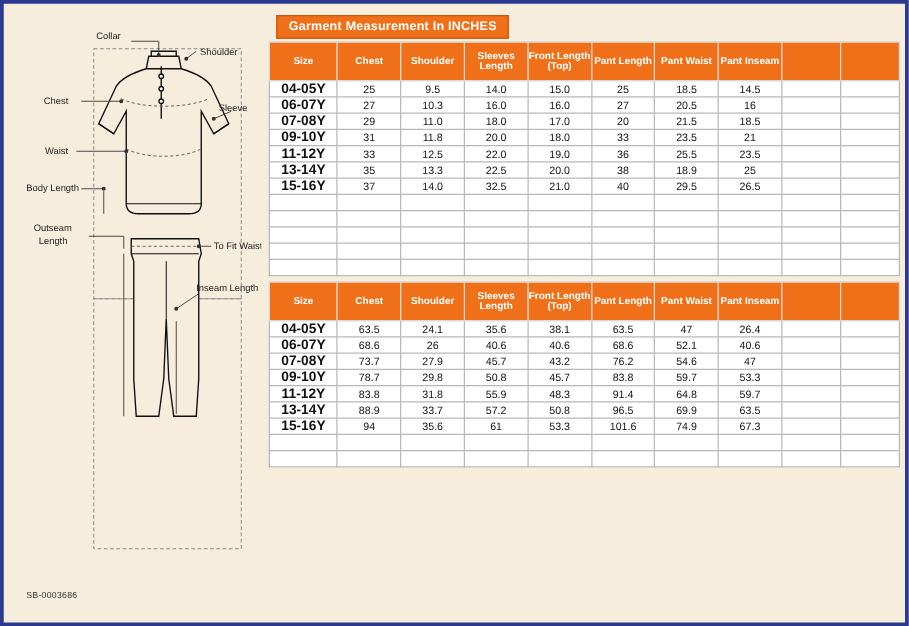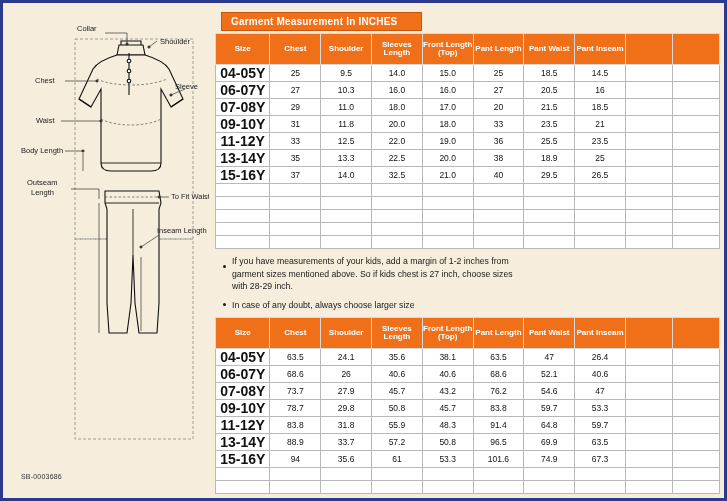--- a/index.html
+++ b/index.html
@@ -28,21 +28,21 @@
   
   .right{
     position:absolute;left:212px;top:8px;width:505px;
   }
   .tbl-title{
     display:inline-block;
     background:#f0701a;
     color:#fff;
     font-size:10px;
     font-weight:bold;
-    padding:3px 24px 3px 9px;
+    padding:3px 9px 3px 9px;
     border:1px solid #c8560d;
     margin-left:6px;
     letter-spacing:.2px;
   }
   table{
     border-collapse:collapse;
     width:505px;
     table-layout:fixed;
     margin-top:2px;
     border-radius:25px;
@@ -62,21 +62,21 @@
     font-weight:bold;
     font-size:8px;
     line-height:1.05;
     height:30px;
     border:1px solid #d8d8d8;
   }
   thead th.blank{background:#f0701a;}
   tbody td.sizecell{
     background:#ffffff;
     font-weight:bold;
-    font-size:14px;
+    font-size:11px;
   }
   tbody td{background:#ffffff;}
   tbody tr.empty td{height:12px;background:#ffffff;}
   col.c-size{width:44px;}
   col.c-data{width:41px;}
   col.c-tail{width:38px;}
   .notes{
     margin:6px 0 0 8px;
     font-size:8.7px;
     color:#1a1a1a;
@@ -357,24 +357,20 @@
             <td></td>
             <td></td>
             <td></td>
             <td></td>
             <td></td>
             <td></td>
           </tr>
       </tbody>
     </table>
 
-    <div class="notes">
-      <div class="bullet">If you have measurements of your kids, add a margin of 1-2 inches from garment sizes mentioned above. So if kids chest is 27 inch, choose sizes with 28-29 inch.</div>
-      <div class="bullet single">In case of any doubt, always choose larger size</div>
-    </div>
 
     <div class="sec2">
       <table>
         <colgroup>
           <col class="c-size">
             <col class="c-data">
             <col class="c-data">
             <col class="c-data">
             <col class="c-data">
           <col class="c-data">

